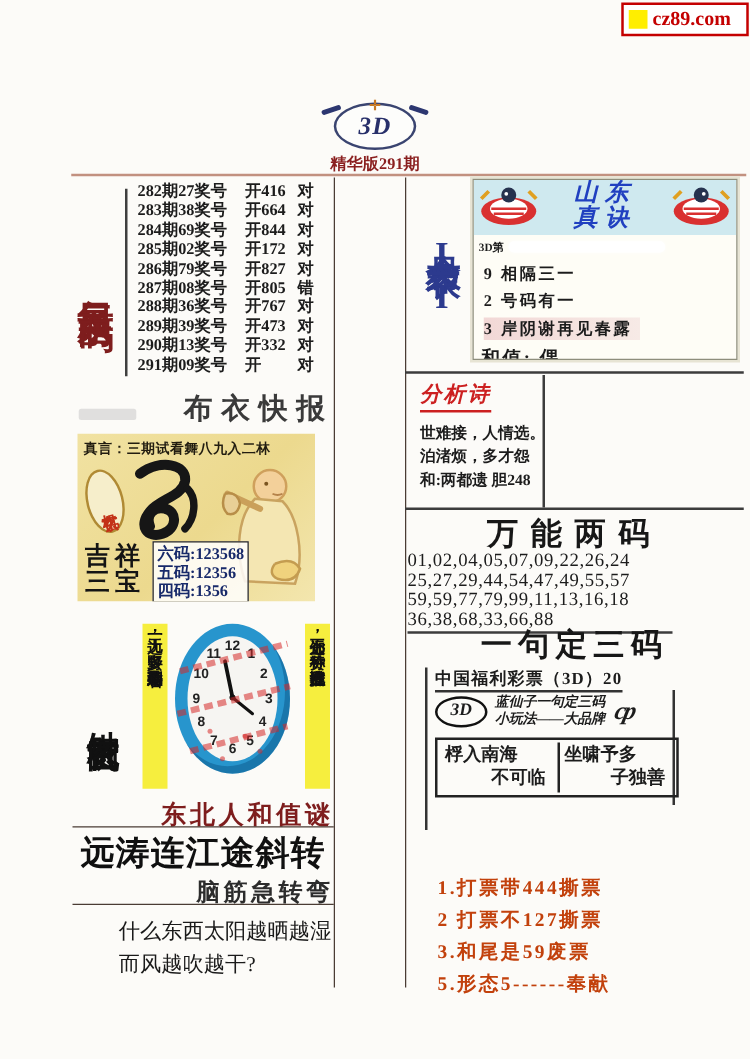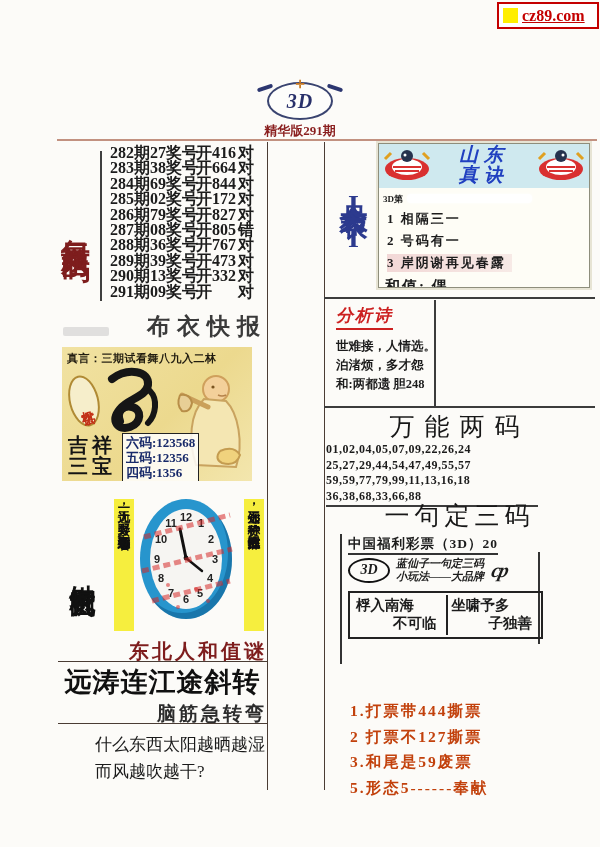--- a/index.html
+++ b/index.html
@@ -4,21 +4,21 @@
 <style>
   * { margin:0; padding:0; box-sizing:border-box; }
   html,body { width:600px; }
   body { font-family:"Liberation Serif","DejaVu Serif",serif; background:#fcfbf8; color:#1c1c1c; }
   .page { position:relative; width:600px; height:847px; background:#fcfbf8; overflow:hidden; }
 
   
   .site-badge { position:absolute; top:2px; right:1px; width:102px; height:27px; border:2px solid #c40000;
     background:#fff; display:flex; align-items:center; gap:4px; padding:0 4px; }
   .site-badge .sq { width:15px; height:15px; background:#ffee00; }
-  .site-badge .txt { color:#c40000; font-weight:bold; font-size:16px; font-family:"Liberation Serif",serif;text-decoration:underline; }
+  .site-badge .txt { color:#c40000; font-weight:bold; font-size:16px; font-family:"Liberation Serif",serif; }
 
   
   .logo-wrap { position:absolute; top:82px; left:255px; width:90px; text-align:center; }
   .logo-oval { position:relative; margin:0 auto; width:66px; height:38px; border:2px solid #3a4470; border-radius:50%;
     display:flex; align-items:center; justify-content:center; background:#fdfdfb; }
   .logo-oval .t { font-style:italic; font-weight:bold; font-size:20px; color:#28306a; letter-spacing:1px; }
   .logo-deco { position:absolute; top:-6px; left:50%; transform:translateX(-50%); color:#c87820; font-size:11px; font-weight:bold; }
   .logo-dash { position:absolute; top:2px; width:16px; height:4px; background:#2c3670; border-radius:2px; }
   .logo-dash.l { left:-12px; transform:rotate(-18deg); }
   .logo-dash.r { right:-12px; transform:rotate(18deg); }
@@ -28,21 +28,21 @@
   .topline { position:absolute; left:57px; top:139px; width:540px; height:2px; background:#c29180; }
   .vline { position:absolute; top:142px; width:1px; height:648px; background:#4a3c34; }
   .vline.v1 { left:267px; }
   .vline.v2 { left:324px; }
 
   
   .daily { position:absolute; left:58px; top:143px; width:208px; height:165px; display:flex; }
   .v-label { writing-mode:vertical-rl; text-orientation:upright; font-weight:bold; text-align:center; }
   .daily .v-label { width:44px; height:150px; margin-top:8px; font-size:29px; color:#7e1d1d; letter-spacing:4px;
     border-right:2px solid #3f3f3f; padding-right:4px; }
-  .daily-table { margin-left:8px; margin-top:2px; width:156px; font-size:16px; font-weight:bold; line-height:15.4px; }
+  .daily-table { margin-left:8px; margin-top:2px; width:156px; font-size:13px; font-weight:bold; line-height:15.4px; }
   .drow { display:flex; white-space:nowrap; }
   .drow .c1 { width:86px; }
   .drow .c2 { width:42px; }
   .drow .c3 { width:20px; }
 
   .h-left { position:absolute; left:58px; width:209px; text-align:right; font-weight:bold; }
   .h-buyi { top:311px; font-size:23px; color:#3a3a3a; letter-spacing:7px; }
   .wmark { position:absolute; left:63px; top:327px; width:46px; height:9px; background:#c9c9c9; opacity:.55; border-radius:2px; }
 
   
@@ -94,23 +94,23 @@
   .m-item { font-size:13px; font-weight:bold; margin:4px 0 0 8px; letter-spacing:2px; }
   .m-item.hl { background:linear-gradient(90deg,#f2d8d6,#f7eae6); display:inline-block; padding-right:6px; }
   .m-sum { font-size:15px; font-weight:bold; margin:5px 0 0 6px; letter-spacing:2px; }
 
   .hr-right { position:absolute; left:324px; width:271px; height:2px; background:#3c3c3c; }
   .poem { position:absolute; left:324px; top:300px; width:112px; height:106px; border-right:2px solid #3c3c3c; padding:4px 0 0 12px; }
   .poem-title { color:#cc2020; font-weight:bold; font-size:17px; font-style:italic; letter-spacing:2px;
     border-bottom:2px solid #cc2020; display:inline-block; padding-bottom:1px; margin-bottom:7px; }
   .poem-line { font-size:12.5px; font-weight:bold; line-height:19px; white-space:nowrap; }
 
-  .h-right { position:absolute; left:324px; width:271px; text-align:center; font-weight:normal; color:#171717; }
+  .h-right { position:absolute; left:324px; width:271px; text-align:center; font-weight:bold; color:#171717; }
   .h-wn { top:410px; font-size:25px; letter-spacing:10px; }
-  .codes2 { position:absolute; left:326px; top:442px; width:268px; font-size:12px; font-weight:bold; line-height:15.6px;
+  .codes2 { position:absolute; left:326px; top:442px; width:268px; font-size:15px; font-weight:normal; line-height:15.6px;
     letter-spacing:.5px; white-space:nowrap; }
   .codes2 .last { display:inline-block; border-bottom:2px solid #3c3c3c; padding-bottom:1px; width:212px; }
   .h-one { top:499px; font-size:25px; letter-spacing:5px; }
 
   
   .ticket { position:absolute; left:340px; top:534px; width:192px; height:130px; border-left:2px solid #333; padding-left:6px; }
   .ticket-header { font-size:13.5px; font-weight:bold; border-bottom:2px solid #333; display:inline-block; letter-spacing:1px; }
   .ticket-row { display:flex; align-items:center; margin-top:2px; }
   .t-oval { width:42px; height:25px; border:2px solid #111; border-radius:50%; display:flex; align-items:center; justify-content:center; }
   .t-oval span { font-weight:bold; font-style:italic; font-size:14px; }
@@ -308,21 +308,21 @@
         </svg>
         <div class="member-title">
           <div>山东</div>
           <div>真诀</div>
         </div>
       </div>
       <div>
         <span class="m-prefix">3D第</span>
         <span class="m-blank"></span>
       </div>
-      <div class="m-item">1  相隔三一</div>
+      <div class="m-item">9  相隔三一</div>
       <div class="m-item">2  号码有一</div>
       <div class="m-item hl">3  岸阴谢再见春露</div>
       <div class="m-sum">和值: 偶</div>
       
     </div>
   </div>
 
   <div class="hr-right" style="top:297px"></div>
 
   <div class="poem">

